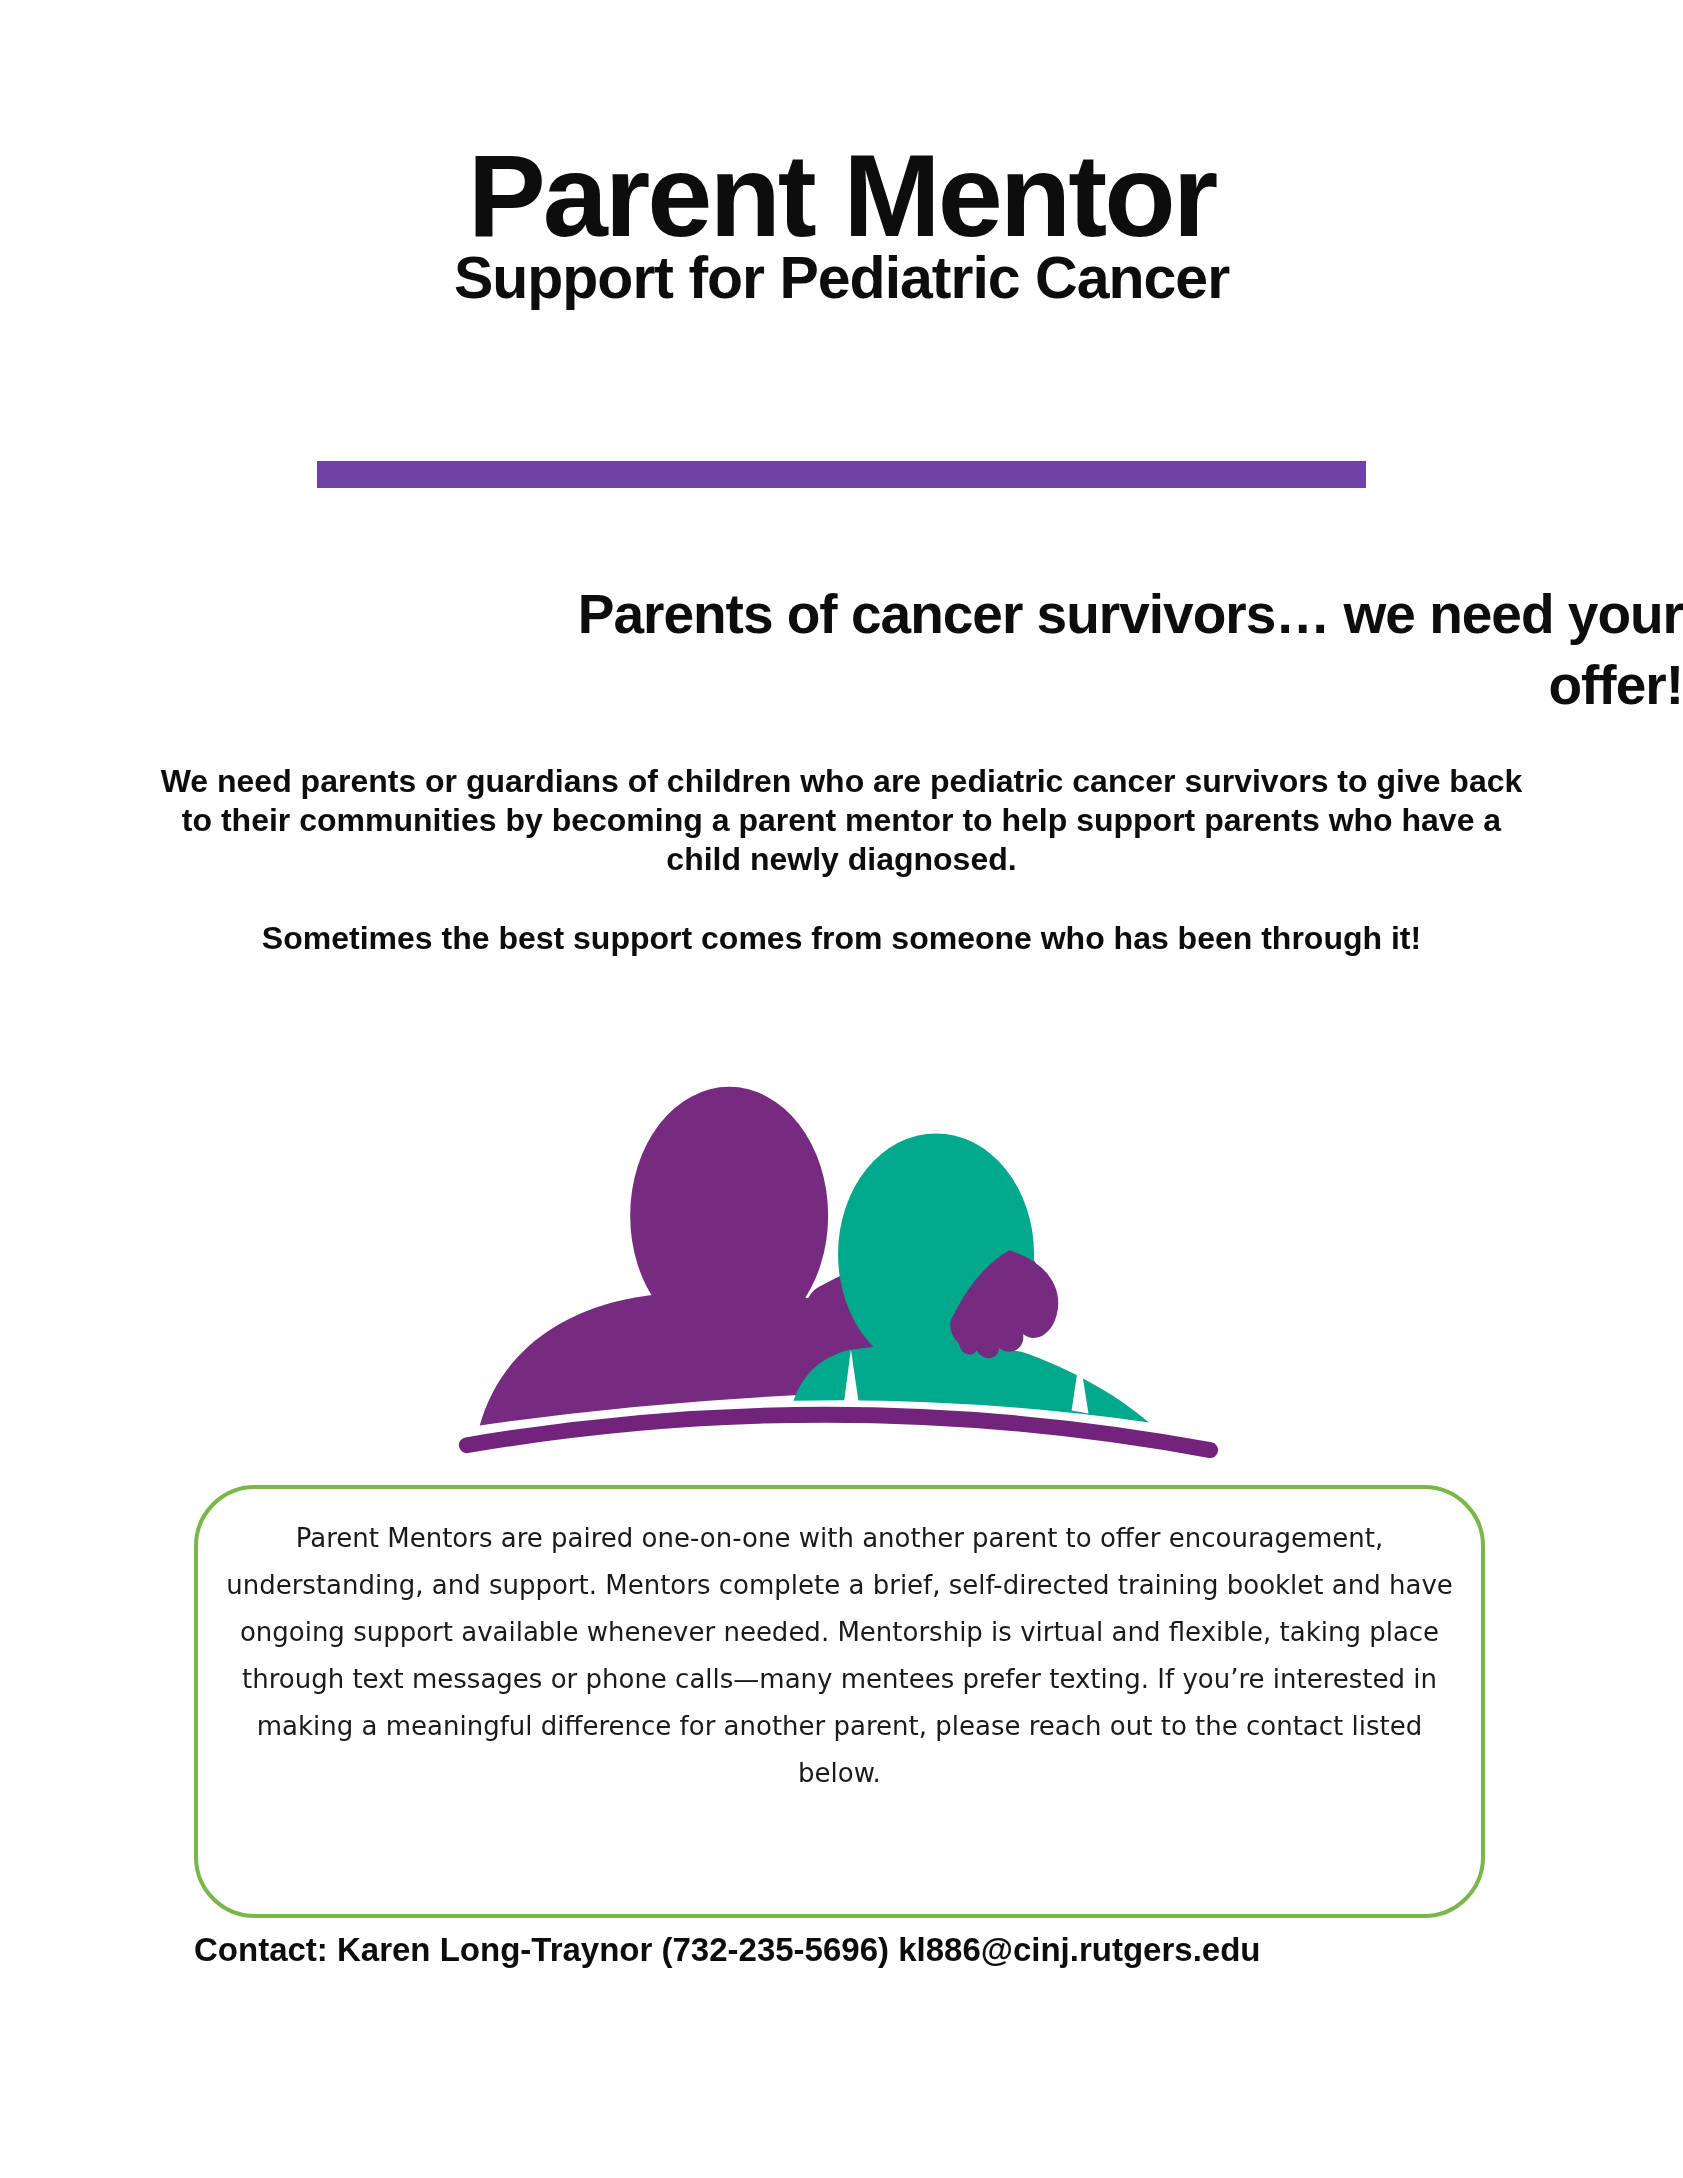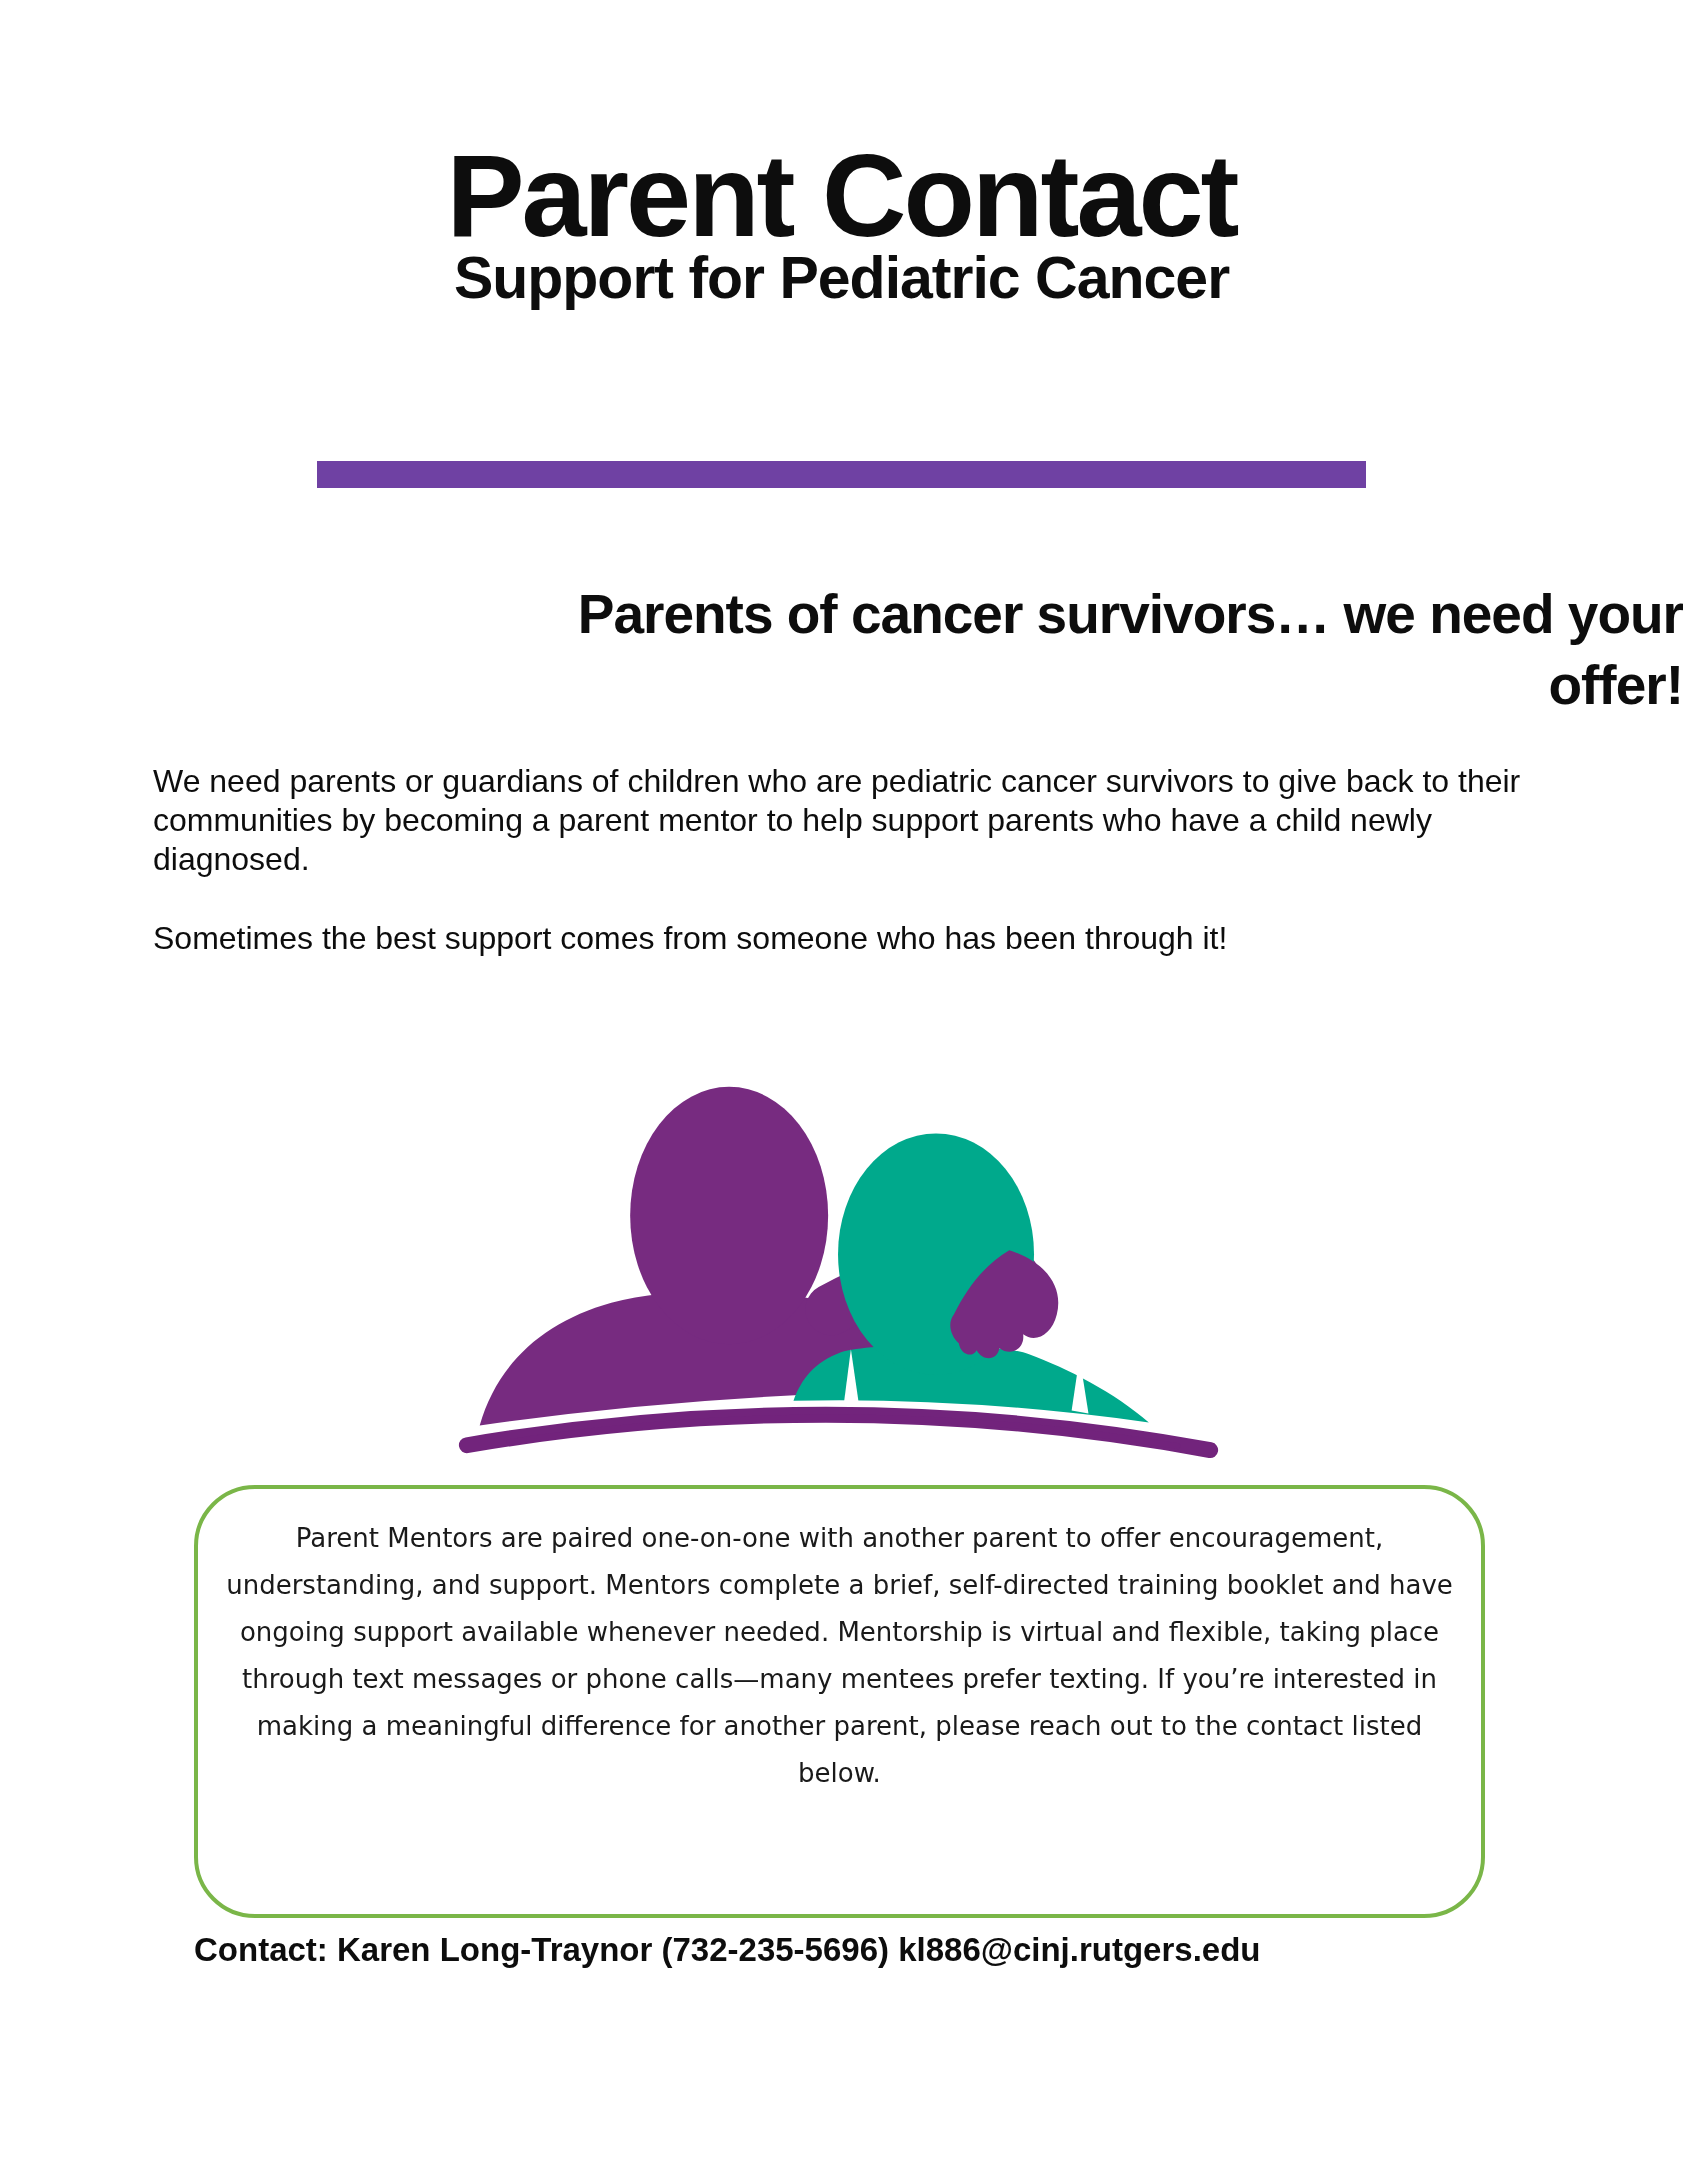--- a/index.html
+++ b/index.html
@@ -26,22 +26,22 @@
     position:absolute;left:317px;top:461px;width:1049px;height:27px;
     background:var(--accent-purple,#6F41A3);
   }
   #headline{
     position:absolute;left:0;right:0;top:579px;
     font-size:55px;font-weight:bold;line-height:71px;
     text-align:right;color:#0d0d0d;letter-spacing:-1px;
   }
   .intro-para{
     position:absolute;left:153px;right:153px;
-    font-size:32px;font-weight:normal;line-height:39px;
-    text-align:left;color:#0d0d0d;
+    font-size:32px;font-weight:bold;line-height:39px;
+    text-align:center;color:#0d0d0d;
   }
   #intro-paragraph-1{top:762px;}
   #intro-paragraph-2{top:919px;}
 
   #illustration{
     position:absolute;left:450px;top:1074px;width:782px;height:391px;
   }
   .fill-purple{fill:var(--figure-purple,#772B80);}
   .fill-teal{fill:var(--figure-teal,#00A98C);}
   .fill-white{fill:#ffffff;}
@@ -60,21 +60,21 @@
     text-align:center;
   }
   #contact-line{
     position:absolute;left:194px;top:1931px;
     font-size:33px;font-weight:bold;color:#0d0d0d;
   }
 </style>
 </head>
 <body>
 
-<div id="flyer-title">Parent Contact</div>
+<div id="flyer-title">Parent Mentor</div>
 <div id="flyer-subtitle">Support for Pediatric Cancer</div>
 <div id="accent-bar"></div>
 
 <div id="headline">
   <div>Parents of cancer survivors… we need your</div>
   <div>offer!</div>
 </div>
 
 <div id="intro-paragraph-1" class="intro-para">We need parents or guardians of children who are pediatric cancer survivors to give back to their communities by becoming a parent mentor to help support parents who have a child newly diagnosed.</div>
 <div id="intro-paragraph-2" class="intro-para">Sometimes the best support comes from someone who has been through it!</div>

